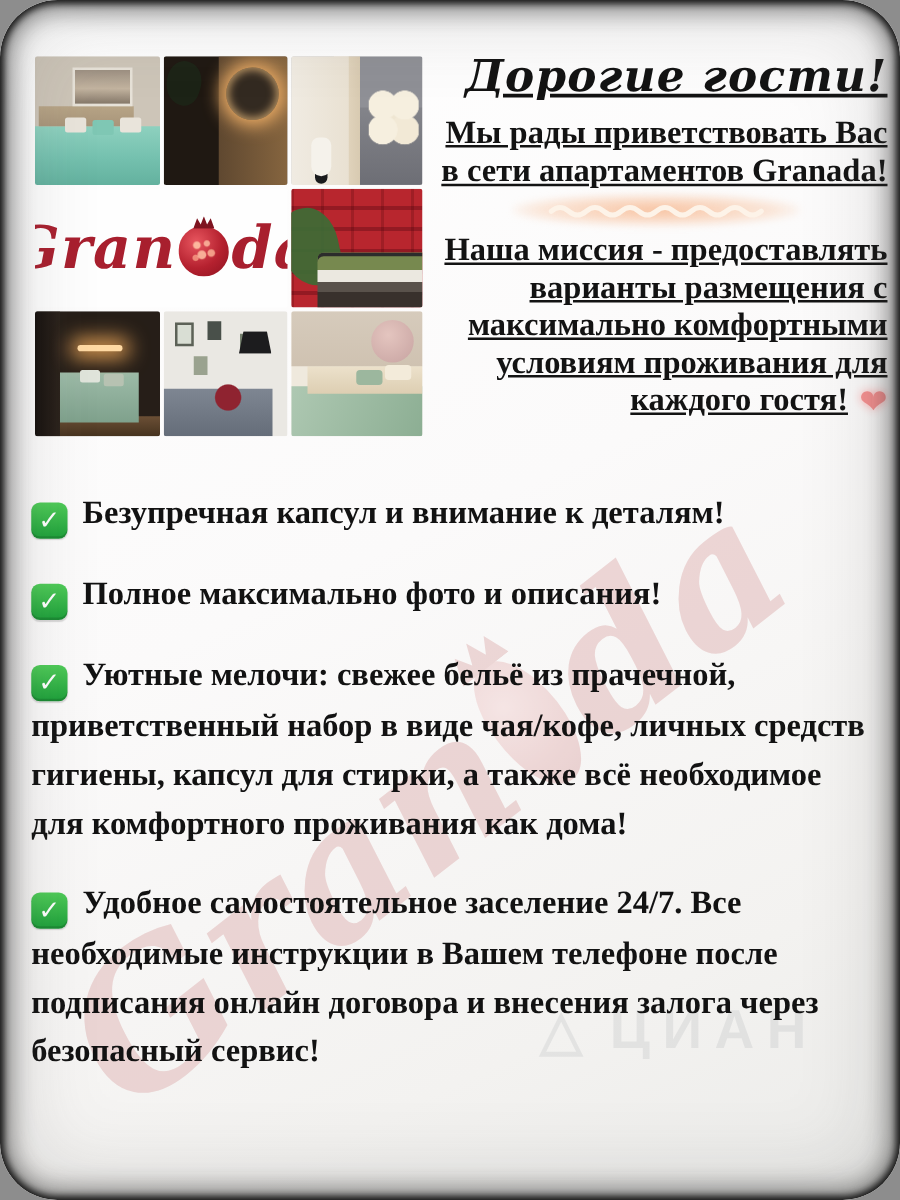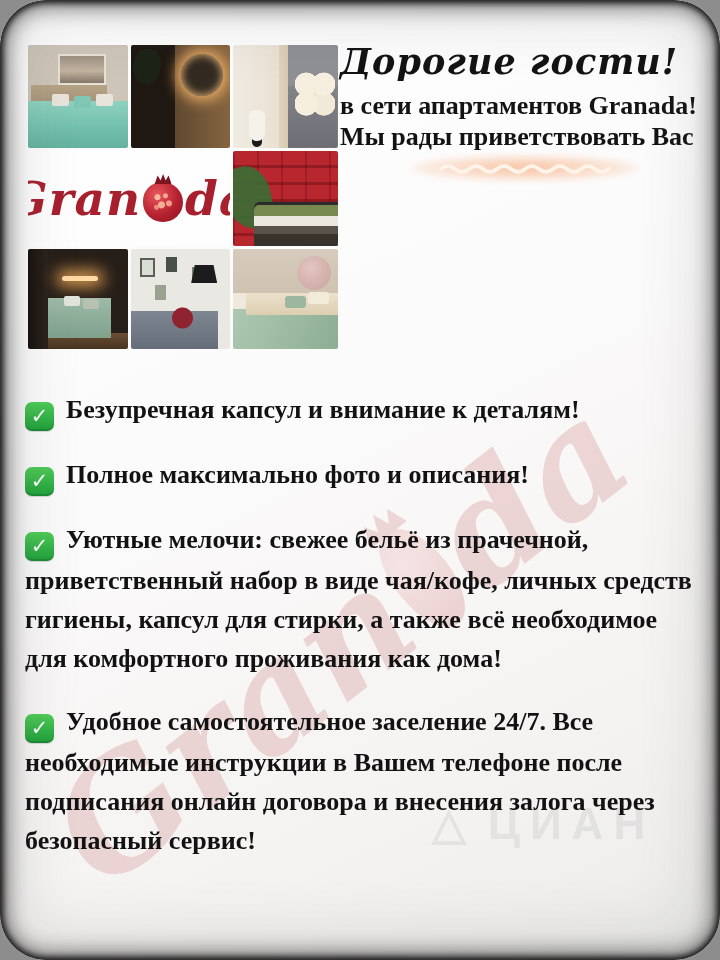--- a/index.html
+++ b/index.html
@@ -128,21 +128,21 @@
     width:17px;height:10px;background:#7e1420;
     clip-path:polygon(0 100%,18% 15%,35% 65%,50% 0,65% 65%,82% 15%,100% 100%);}
   .pom::after{content:"";position:absolute;left:16%;top:20%;width:64%;height:60%;border-radius:50%;
     background:
       radial-gradient(circle at 30% 30%,rgba(255,195,165,.9) 0 2.5px,transparent 3.5px),
       radial-gradient(circle at 62% 24%,rgba(255,195,165,.8) 0 2px,transparent 3px),
       radial-gradient(circle at 76% 56%,rgba(255,185,155,.8) 0 2.5px,transparent 3.5px),
       radial-gradient(circle at 46% 62%,rgba(255,195,165,.85) 0 3px,transparent 4px),
       radial-gradient(circle at 26% 72%,rgba(255,175,145,.7) 0 2px,transparent 3px);}
   
-  .intro{position:absolute;left:340px;top:40px;width:370px;text-align:left;z-index:3;color:#131313;}
+  .intro{position:absolute;left:340px;top:40px;width:370px;text-align:right;z-index:3;color:#131313;text-decoration:underline;}
   .title{font-family:"DejaVu Serif",serif;font-style:italic;font-weight:700;
     font-size:35px;line-height:44px;letter-spacing:1px;}
   .welcome{margin-top:6px;font-weight:700;font-size:26px;line-height:31px;}
   .squig{position:relative;width:210px;height:18px;margin:7px auto 0;}
   .squig .glow{position:absolute;inset:-4px -10px;border-radius:12px;
     background:radial-gradient(ellipse at 50% 50%,rgba(246,174,128,.75),rgba(248,196,160,.35) 60%,transparent 75%);
     filter:blur(3px);}
   .squig svg{position:relative;display:block;margin:0 auto;}
   .mission{margin-top:8px;font-weight:700;font-size:26px;line-height:30px;}
   .heart{display:inline-block;font-family:"DejaVu Sans",sans-serif;font-size:27px;margin-left:9px;
@@ -203,29 +203,36 @@
     </div>
     <div class="t t4"></div>
     <div class="t t5"></div>
     <div class="t t6"></div>
     <div class="t t7"></div>
   </div>
 
   <div class="intro">
     <div class="title">Дорогие гости!</div>
     <div class="welcome">
+      <div>Мы рады приветствовать Вас</div>
       <div>в сети апартаментов Granada!</div>
-      <div>Мы рады приветствовать Вас</div>
     </div>
     <div class="squig">
       <span class="glow"></span>
       <svg width="180" height="18" viewBox="0 0 180 18">
         <path d="M6 10 q7 -6 14 0 t14 0 t14 0 t14 0 t14 0 t14 0 t14 0 t14 0 t14 0 t14 0 t14 0 t14 0" fill="none" stroke="#fdf3e8" stroke-width="4" stroke-linecap="round"></path>
       </svg>
     </div>
+    <div class="mission">
+      <div>Наша миссия - предоставлять</div>
+      <div>варианты размещения с</div>
+      <div>максимально комфортными</div>
+      <div>условиям проживания для</div>
+      <div><span>каждого гостя!</span><span class="heart">❤</span></div>
+    </div>
   </div>
 
   <div class="checklist">
     <div class="item">
       <span class="check">✓</span><span>Безупречная капсул и внимание к деталям!</span>
     </div>
     <div class="item">
       <span class="check">✓</span><span>Полное максимально фото и описания!</span>
     </div>
     <div class="item">

